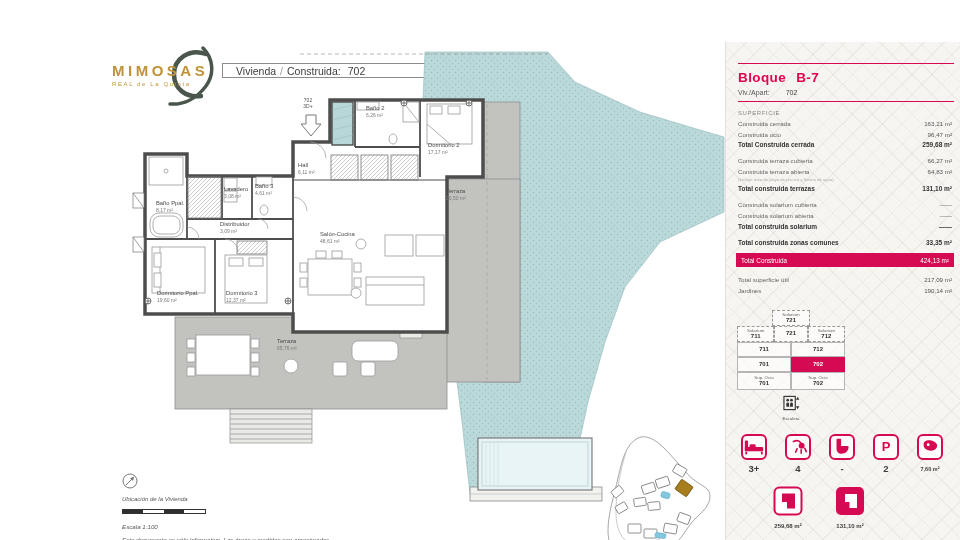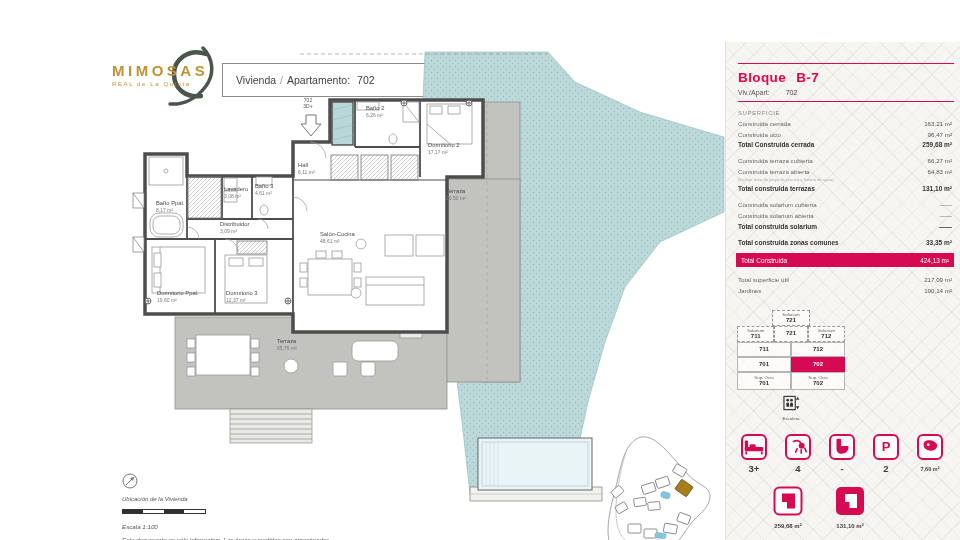--- a/index.html
+++ b/index.html
@@ -4,21 +4,21 @@
 <style>
   html,body{margin:0;padding:0;}
   body{font-family:"Liberation Sans",sans-serif;}
   .page{position:relative;width:960px;height:540px;background:#ffffff;overflow:hidden;margin-top:42px;}
 
   
   .logo{position:absolute;left:112px;top:20px;z-index:5;}
   .logo .brand{font-size:15px;font-weight:bold;letter-spacing:3.5px;color:#c09235;}
   .logo .brand-sub{font-size:6px;letter-spacing:1.6px;color:#c09235;margin-top:2px;}
   .logo-q{position:absolute;left:160px;top:4px;z-index:4;}
-  .title-block{position:absolute;left:222px;top:21px;width:248px;height:34px;border-top:1px solid #8c8c8c;border-bottom:1px solid #8c8c8c;border-left:1px solid #8c8c8c;display:flex;align-items:center;padding-left:13px;box-sizing:border-box;}
+  .title-block{position:absolute;left:222px;top:21px;width:248px;height:15px;border-top:1px solid #8c8c8c;border-bottom:1px solid #8c8c8c;border-left:1px solid #8c8c8c;display:flex;align-items:center;padding-left:13px;box-sizing:border-box;}
   .title-block .t{font-size:10.5px;color:#3d3d3d;}
   .title-block .sep{color:#999;margin:0 4px;font-size:10.5px;}
   .title-block .num{margin-left:7px;font-size:10.5px;color:#3d3d3d;}
 
   
   .plan-svg{position:absolute;left:130px;top:5px;z-index:1;}
   .plan-labels{position:absolute;inset:0;z-index:2;pointer-events:none;}
   .rlabel{position:absolute;font-size:5.8px;color:#4a4a4a;line-height:1.2;white-space:nowrap;}
   .rlabel .ar{display:block;font-size:5px;color:#7a7a7a;}
   .entry-label{position:absolute;left:295px;top:56px;width:26px;text-align:center;font-size:5px;color:#555;line-height:1.15;}
@@ -94,21 +94,21 @@
     <div class="brand">MIMOSAS</div>
     <div class="brand-sub">REAL de La Quinta</div>
   </div>
   <svg class="logo-q" width="70" height="64" viewBox="0 0 70 64">
     <path d="M46 8 C29 2 14 13 14 28 C14 43 26 52 41 50" stroke="#4a564c" stroke-width="4.5" fill="none" stroke-linecap="round"></path>
     <path d="M43 2 C53 12 55 28 46 40 C37 52 24 59 10 58" stroke="#4a564c" stroke-width="3.5" fill="none" stroke-linecap="round"></path>
   </svg>
   <div class="title-block">
     <span class="t">Vivienda</span>
     <span class="sep">/</span>
-    <span class="t">Apartamento:</span>
+    <span class="t">Construida:</span>
     <span class="num">702</span>
   </div>
 
   <svg class="plan-svg" width="596" height="458" viewBox="0 0 596 458">
     <defs>
       <pattern id="stip" width="6" height="6" patternUnits="userSpaceOnUse">
         <rect width="6" height="6" fill="#bcd9da"></rect>
         <circle cx="1.5" cy="1.5" r="0.7" fill="#8fbcbe"></circle>
         <circle cx="4.5" cy="4.5" r="0.7" fill="#9cc6c8"></circle>
       </pattern>

